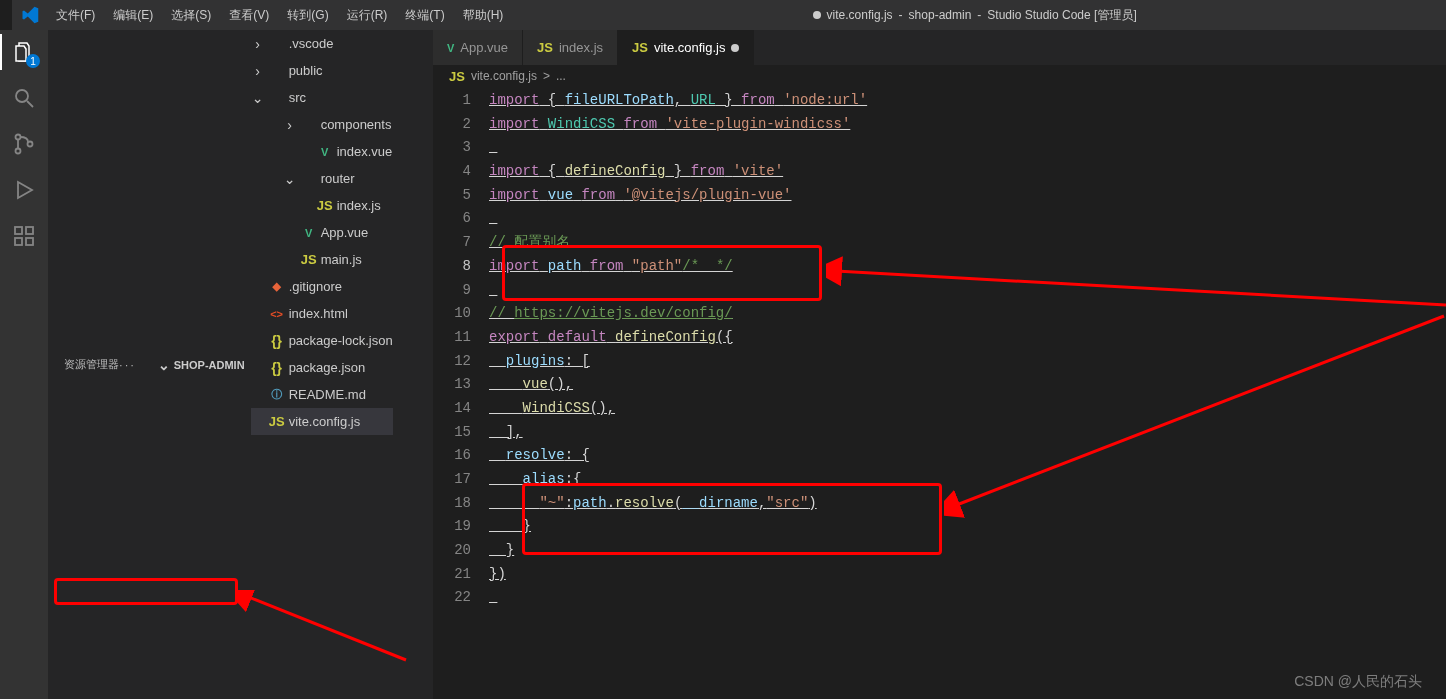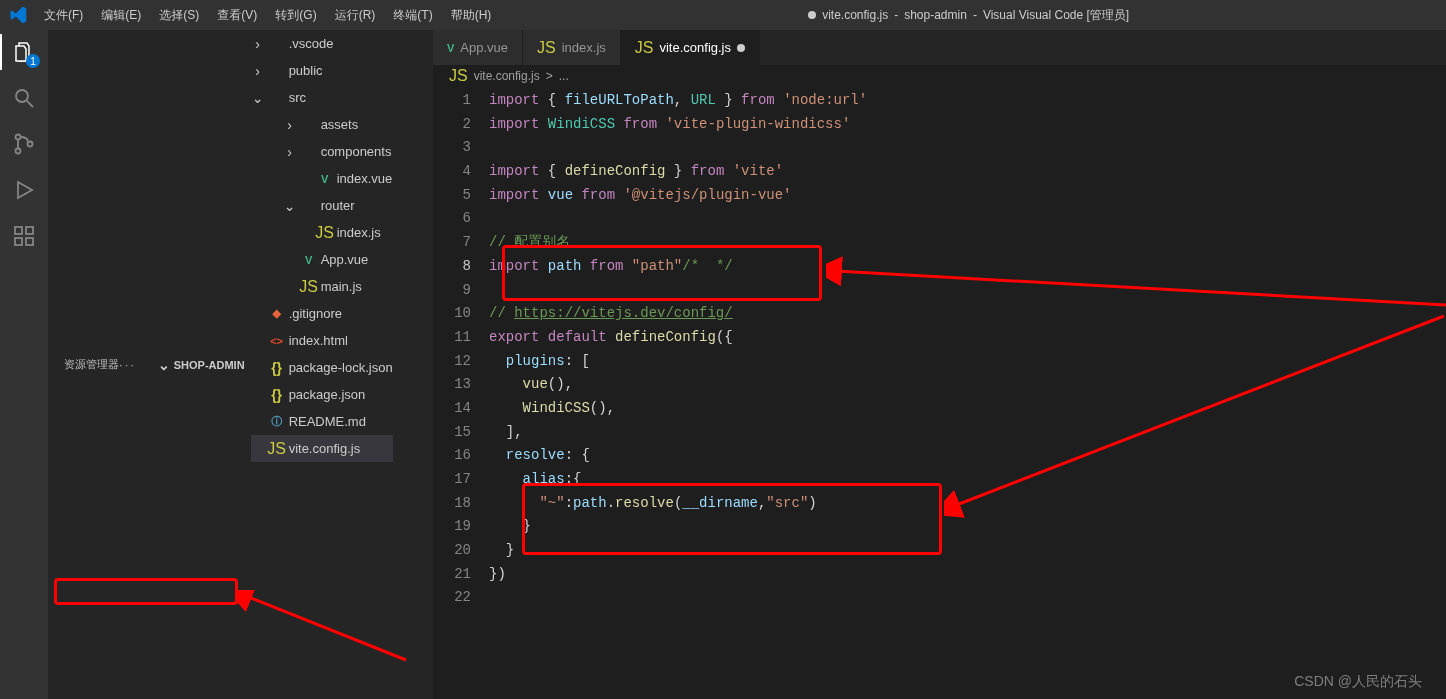--- a/index.html
+++ b/index.html
@@ -13,20 +13,21 @@
   position: relative;
 }
 .titlebar {
   height: 30px;
   background: #323233;
   display: flex;
   align-items: center;
   padding: 0 8px;
   font-size: 12px;
   color: #cccccc;
+  margin-left: 12px;
 }
 .titlebar .logo { width: 20px; height: 20px; margin-right: 8px; display:flex; align-items:center; justify-content:center;}
 .titlebar .menu { display: flex; gap: 2px; }
 .titlebar .menu span { padding: 4px 8px; cursor: pointer; }
 .titlebar .title { flex: 1; text-align: center; color: #cccccc; display:flex; align-items:center; justify-content:center; gap:6px;}
 .titlebar .dot { width:8px; height:8px; border-radius:50%; background:#cccccc; display:inline-block;}
 .main { display: flex; height: calc(699px - 30px); }
 .activitybar {
   width: 48px;
   background: #333333;
@@ -79,21 +80,21 @@
   cursor:pointer;
   color:#cccccc;
 }
 .tree-row.selected { background:#37373d; }
 .tree-row .twisty { width:14px; display:inline-block; text-align:center; color:#cccccc;}
 .tree-row .icon { width:16px; display:inline-flex; justify-content:center;}
 .indent-0 { padding-left: 0;}
 .indent-1 { padding-left: 32px;}
 .indent-2 { padding-left: 48px;}
 .ic-vue { color:#41b883; font-weight:bold; font-size:11px;}
-.ic-js { color:#cbcb41; font-weight:normal; font-size:16px;text-align:right;}
+.ic-js { color:#cbcb41; font-weight:bold; font-size:13px;text-align:right;}
 .ic-git { color:#e8643a; font-weight:bold; font-size:11px;}
 .ic-html { color:#e44d26; font-weight:bold; font-size:11px;}
 .ic-json { color:#cbcb41; font-weight:bold; font-size:14px;}
 .ic-md { color:#519aba; font-weight:bold; font-size:11px;}
 .editor-area { flex:1; display:flex; flex-direction:column; background:#1e1e1e; }
 .tabs { display:flex; background:#252526; height:35px; }
 .tab {
   display:flex; align-items:center; gap:6px;
   padding: 0 14px;
   background:#2d2d2d;
@@ -105,21 +106,21 @@
 .tab.active { background:#1e1e1e; color:#ffffff; }
 .tab .tab-dirty { width:8px; height:8px; border-radius:50%; background:#cccccc;}
 .breadcrumbs {
   height: 22px; display:flex; align-items:center; gap:6px;
   padding-left: 16px; font-size:12px; color:#a0a0a0;
 }
 .code-area { display:flex; flex:1; font-family: Consolas, "Courier New", monospace; font-size:14px; line-height:23.7px; overflow:hidden;}
 .gutter { width:56px; text-align:right; color:#858585; padding-right:18px; padding-top:2px;}
 .gutter div { height:23.7px; }
 .gutter .cur { color:#c6c6c6;}
-.code { flex:1; padding-top:2px; white-space:pre; color:#d4d4d4; position:relative;}
+.code { flex:1; padding-top:2px; white-space:pre; color:#d4d4d4; position:relative;text-decoration:underline;}
 .code div.line { height:23.7px; }
 .tok-k { color:#c586c0;} 
 .tok-v { color:#9cdcfe;} 
 .tok-fn { color:#dcdcaa;} 
 .tok-s { color:#ce9178;} 
 .tok-c { color:#6a9955;} 
 .tok-p { color:#d4d4d4;}
 .tok-t { color:#4ec9b0;} 
 .tok-link { color:#6a9955; text-decoration:underline;}
 .annot-box { position:absolute; border:3px solid #ff0000; border-radius:4px; pointer-events:none;}
@@ -148,21 +149,21 @@
       <span>运行(R)</span>
       <span>终端(T)</span>
       <span>帮助(H)</span>
     </span>
   <span class="title">
     <span class="dot"></span>
     <span>vite.config.js</span>
     <span>-</span>
     <span>shop-admin</span>
     <span>-</span>
-    <span>Visual Visual Code [管理员]</span>
+    <span>Studio Studio Code [管理员]</span>
   </span>
 </div>
 
 <div class="main">
   <div class="activitybar">
     <div class="ab-icon active">
       <svg width="24" height="24" viewBox="0 0 24 24" stroke="currentColor" fill="none" stroke-width="1.5">
           <path d="M7 3h8l2 3v15H7z"></path>
           <path d="M4 6h8l2 3v12H4z" fill="#333333"></path>
         </svg>
@@ -214,25 +215,20 @@
         </div>
         <div class="tree-row indent-0">
           <span class="twisty chev"></span>
           <span class="icon"></span>
           <span>public</span>
         </div>
         <div class="tree-row indent-0">
           <span class="twisty chev down"></span>
           <span class="icon"></span>
           <span>src</span>
-        </div>
-        <div class="tree-row indent-1">
-          <span class="twisty chev"></span>
-          <span class="icon"></span>
-          <span>assets</span>
         </div>
         <div class="tree-row indent-1">
           <span class="twisty chev"></span>
           <span class="icon"></span>
           <span>components</span>
         </div>
         <div class="tree-row indent-2">
           <span class="twisty"></span>
           <span class="icon">
             <span class="ic-vue">V</span>

